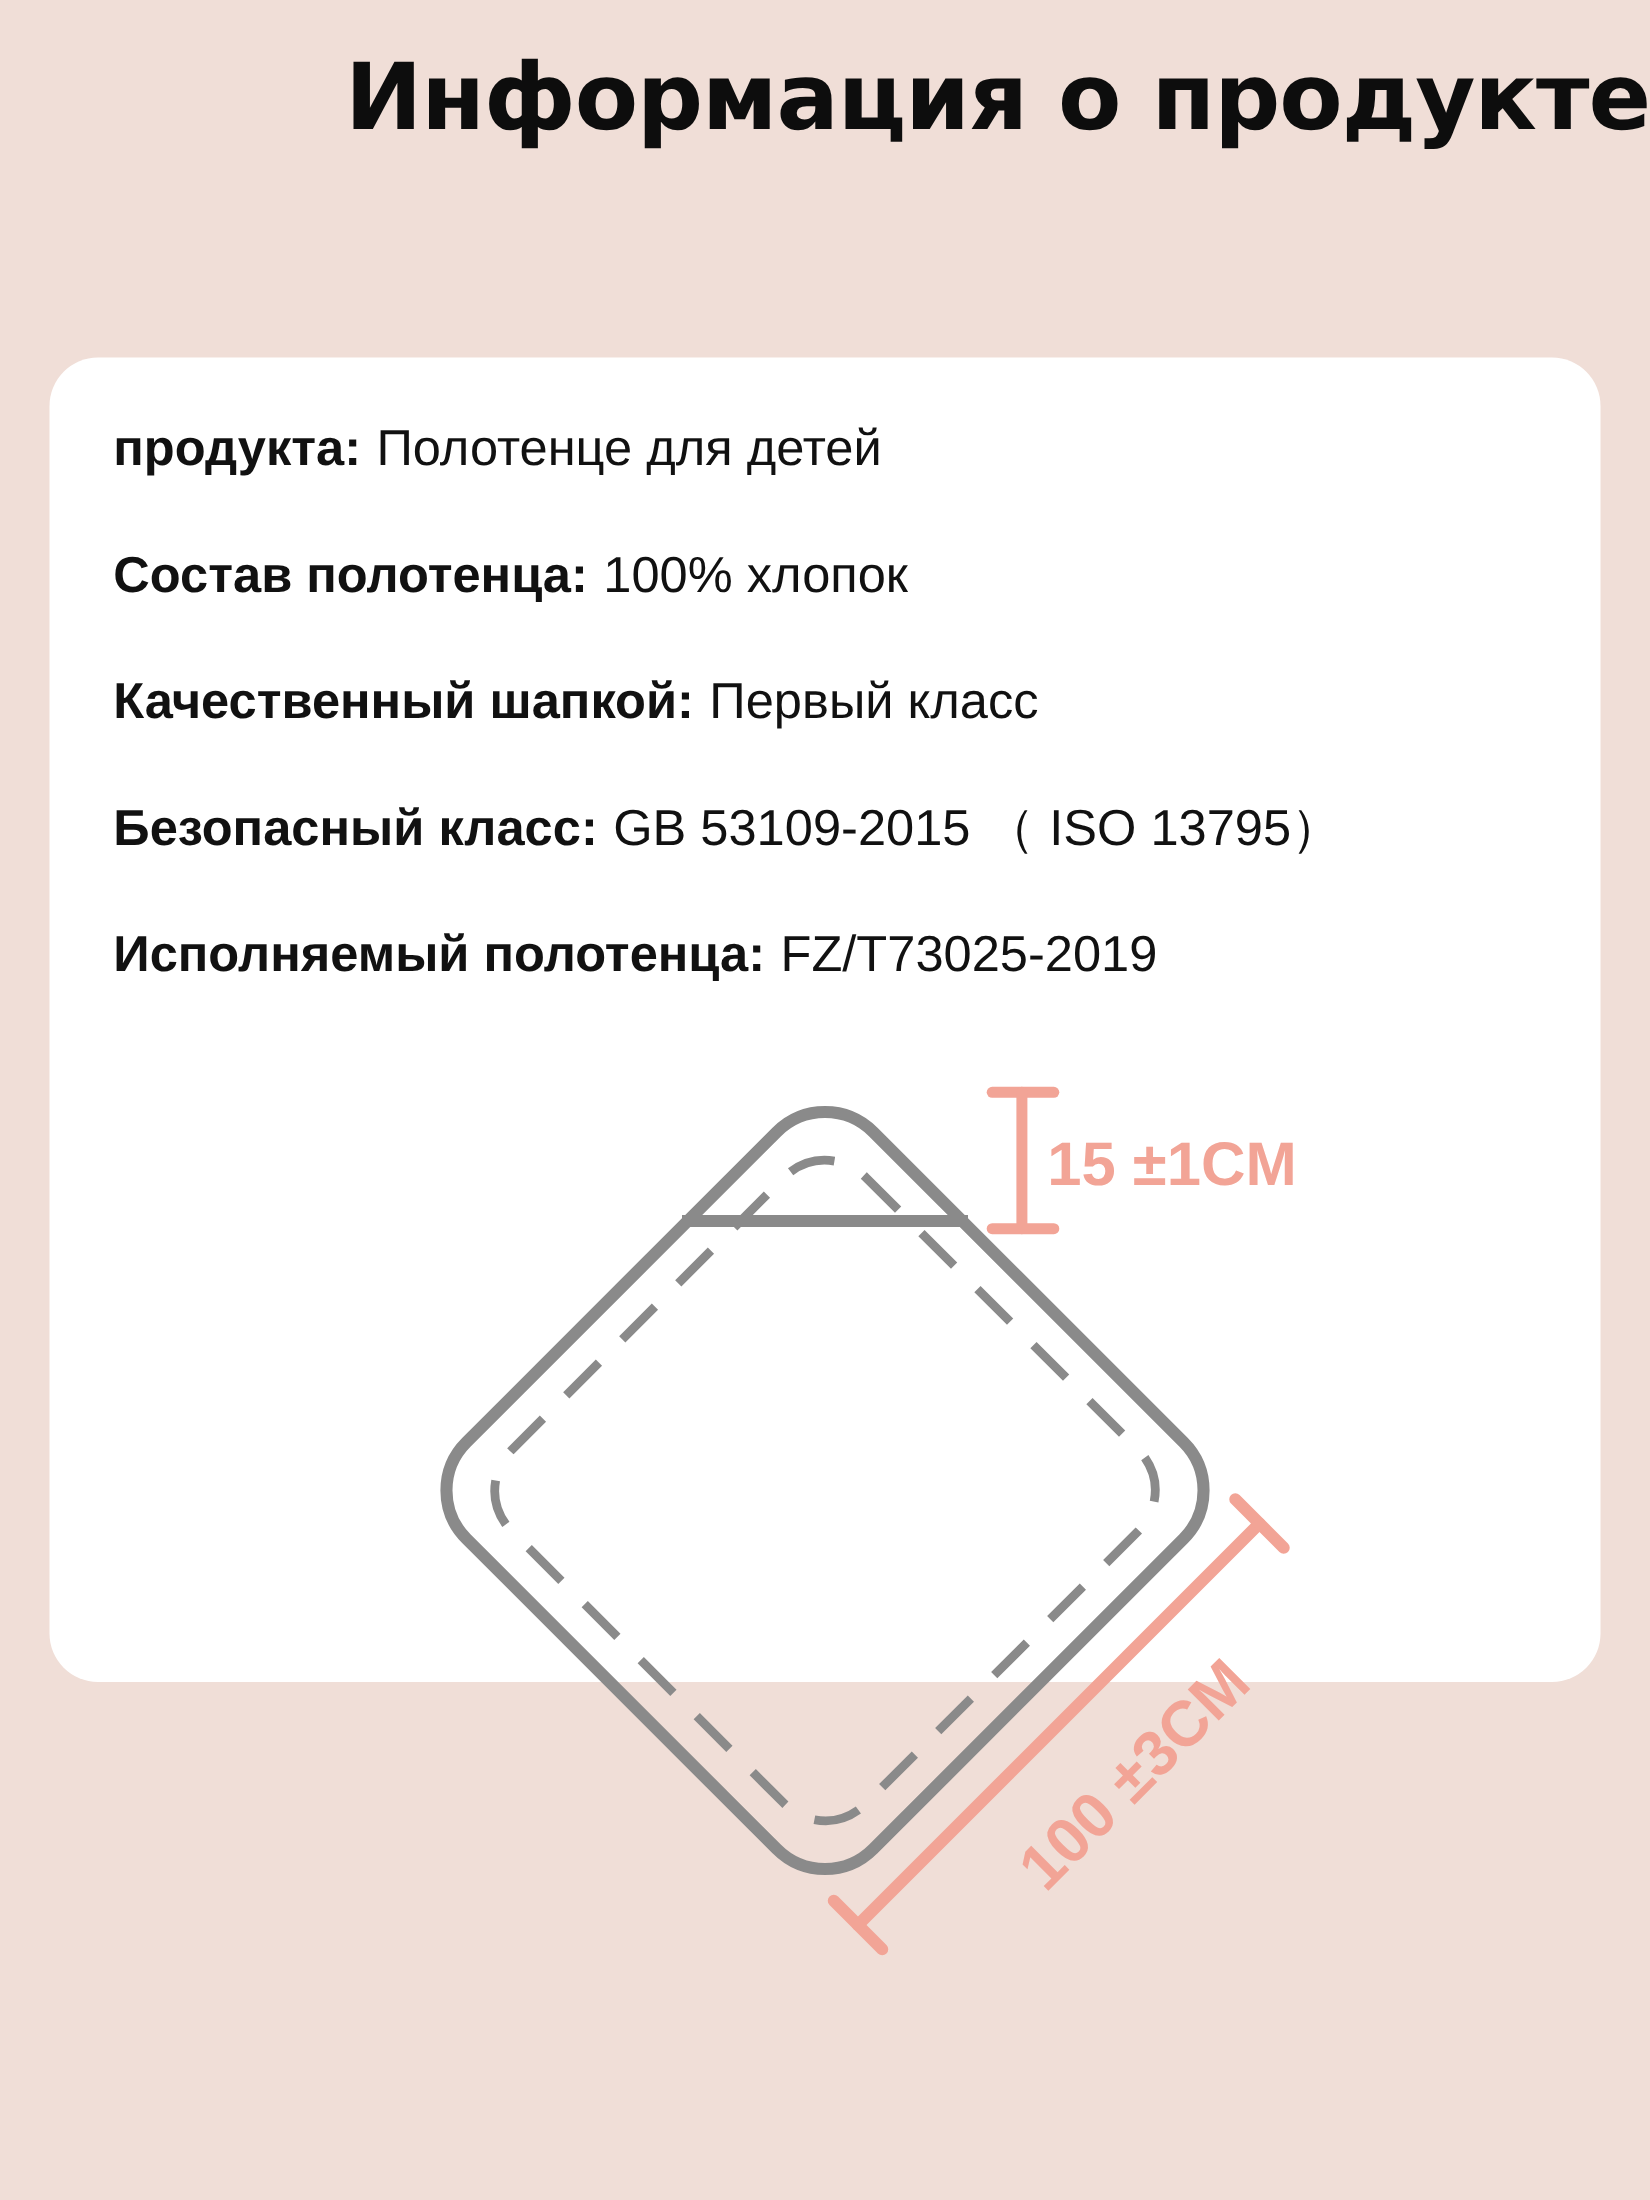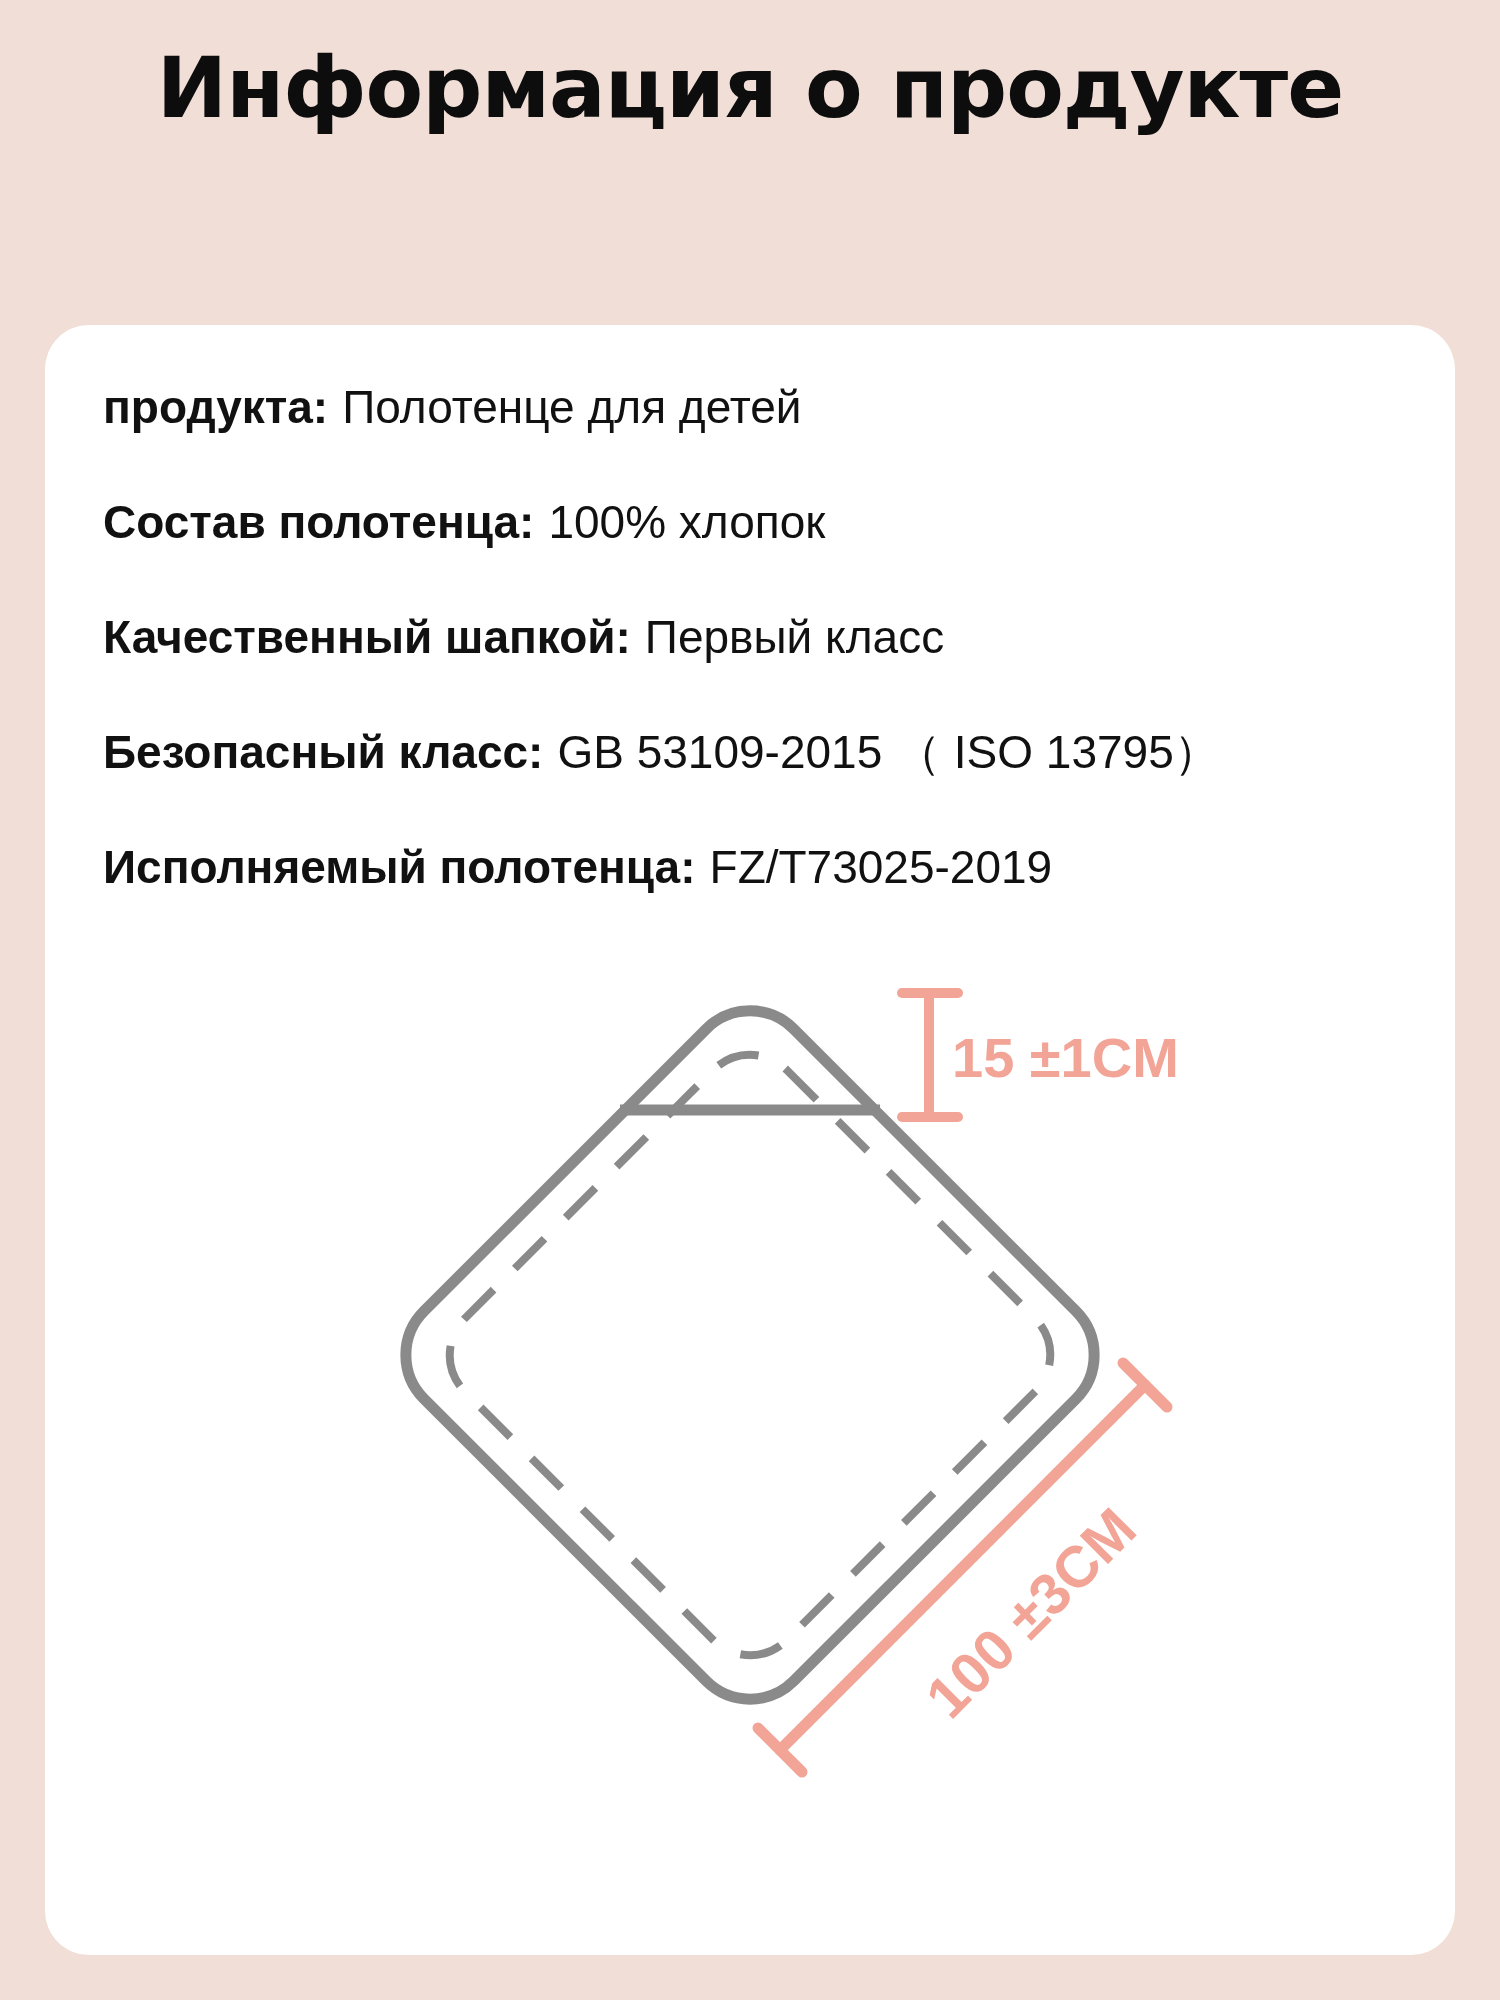--- a/index.html
+++ b/index.html
@@ -6,33 +6,33 @@
   body {
     width: 1500px; height: 2000px;
     position: relative;
     background: #f0ded7;
     font-family: "Liberation Sans", "DejaVu Sans", sans-serif;
     color: #111111;
     overflow: hidden;
   }
   .title {
     padding-top: 40px;
-    text-align: center;
+    text-align: right;
     font-family: "DejaVu Sans", "Liberation Sans", sans-serif;
     font-weight: bold;
     font-size: 84px;
     line-height: 1.16;
     letter-spacing: -1px;
     color: #0d0d0d;
     white-space: nowrap;
   }
   .card {
     position: absolute;
     left: 45px; top: 325px;
-    width: 1410px; height: 1630px;
+    width: 1410px; height: 1204px;
     background: #ffffff;
     border-radius: 44px;
     box-sizing: border-box;
     padding: 55px 58px 0 58px;
   }
   .spec {
     font-size: 46px;
     line-height: 54px;
     margin: 0 0 61px 0;
     white-space: nowrap;

